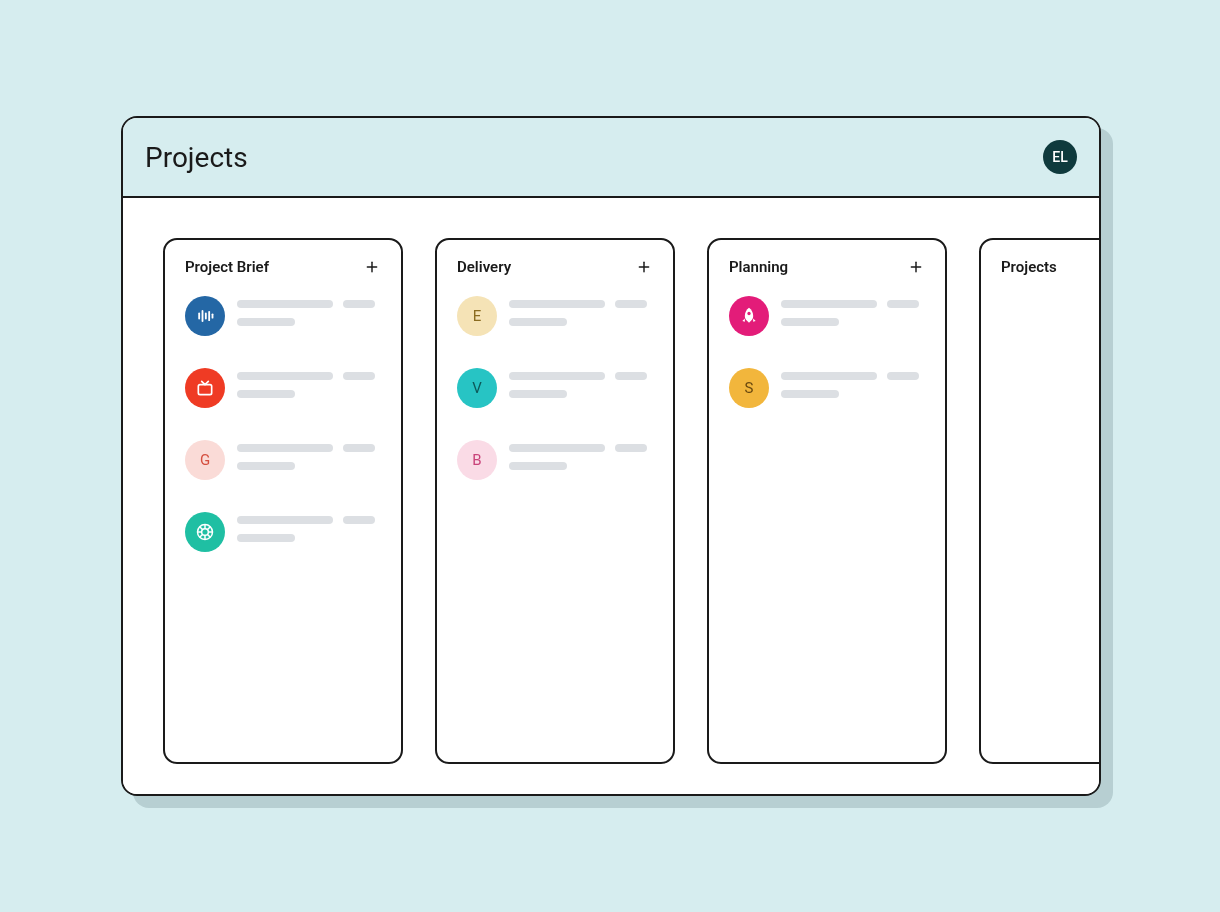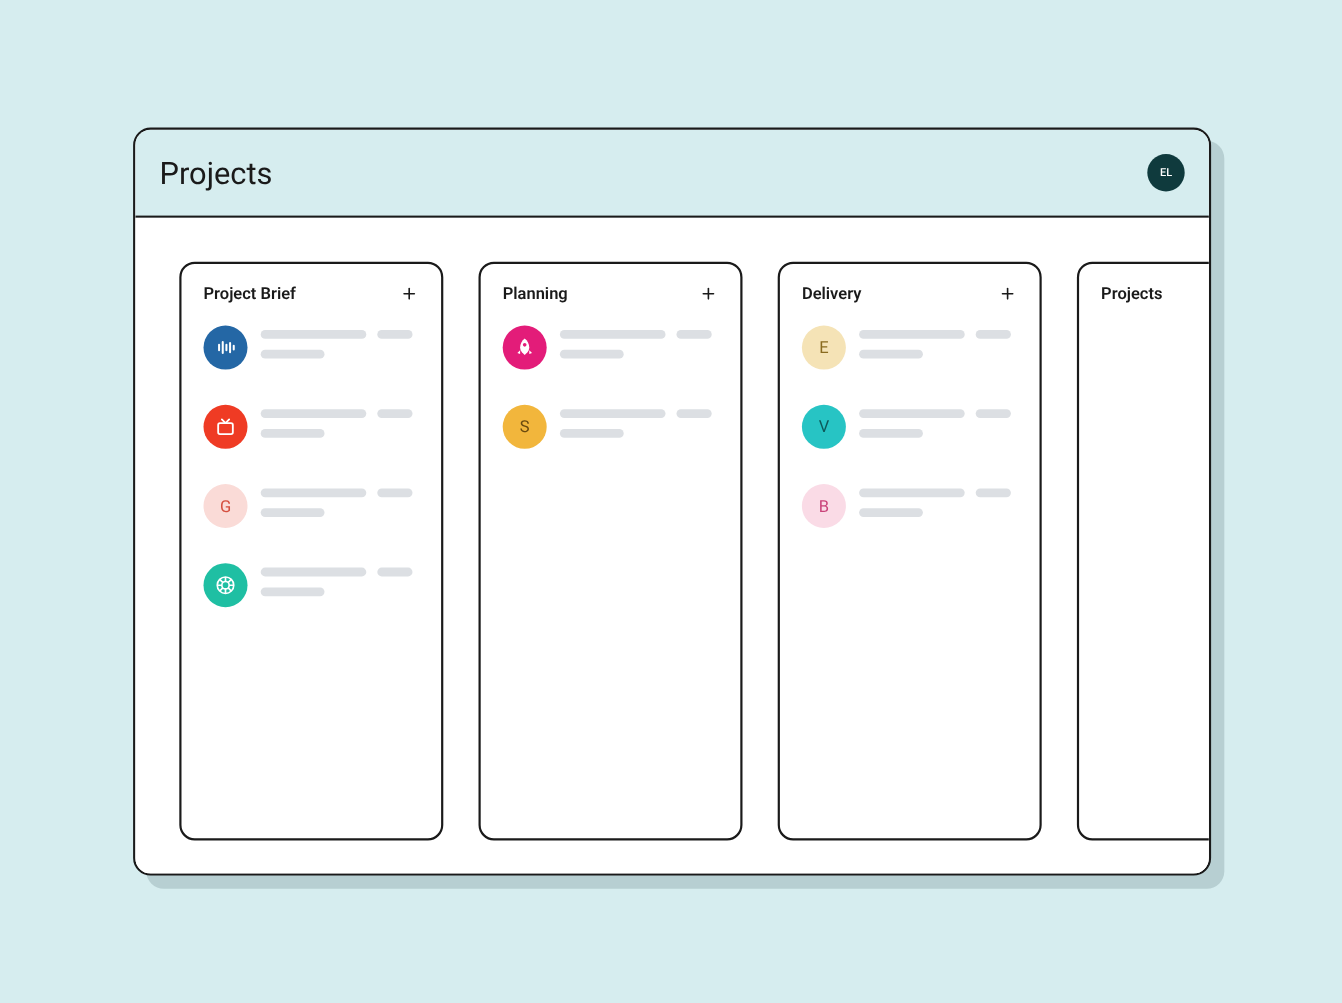--- a/index.html
+++ b/index.html
@@ -50,21 +50,21 @@
   }
   .avatar {
     width: 34px;
     height: 34px;
     border-radius: 50%;
     background: #0f3a3d;
     color: #ffffff;
     display: flex;
     align-items: center;
     justify-content: center;
-    font-size: 10px;
+    font-size: 14px;
     font-weight: 500;
   }
   .board-area {
     flex: 1;
     background: #ffffff;
     padding: 40px 0 30px 40px;
     display: flex;
     gap: 32px;
     overflow: hidden;
   }
@@ -220,20 +220,65 @@
                 <div class="skel long"></div>
                 <div class="skel short"></div>
               </div>
               <div class="skel mid"></div>
             </div>
           </div>
         </div>
       </div>
       <div class="column">
         <div class="col-header">
+          <div class="col-title">Delivery</div>
+          <div class="add-btn">
+            <span>
+              <svg width="14" height="14" viewBox="0 0 24 24" fill="none" stroke="#1a1a1a" stroke-width="2.5" stroke-linecap="round">
+    <line x1="12" y1="4" x2="12" y2="20"></line>
+                <line x1="4" y1="12" x2="20" y2="12"></line>
+  </svg>
+            </span>
+          </div>
+        </div>
+        <div class="cards">
+          <div class="card">
+            <div class="badge letter" style="background: rgb(245, 227, 182); color: rgb(138, 107, 31);">E</div>
+            <div class="lines">
+              <div class="row1">
+                <div class="skel long"></div>
+                <div class="skel short"></div>
+              </div>
+              <div class="skel mid"></div>
+            </div>
+          </div>
+          <div class="card">
+            <div class="badge letter" style="background: rgb(39, 196, 196); color: rgb(13, 90, 90);">V</div>
+            <div class="lines">
+              <div class="row1">
+                <div class="skel long"></div>
+                <div class="skel short"></div>
+              </div>
+              <div class="skel mid"></div>
+            </div>
+          </div>
+          <div class="card">
+            <div class="badge letter" style="background: rgb(250, 219, 230); color: rgb(201, 67, 122);">B</div>
+            <div class="lines">
+              <div class="row1">
+                <div class="skel long"></div>
+                <div class="skel short"></div>
+              </div>
+              <div class="skel mid"></div>
+            </div>
+          </div>
+        </div>
+      </div>
+      <div class="column">
+        <div class="col-header">
           <div class="col-title">Planning</div>
           <div class="add-btn">
             <span>
               <svg width="14" height="14" viewBox="0 0 24 24" fill="none" stroke="#1a1a1a" stroke-width="2.5" stroke-linecap="round">
     <line x1="12" y1="4" x2="12" y2="20"></line>
                 <line x1="4" y1="12" x2="20" y2="12"></line>
   </svg>
             </span>
           </div>
         </div>
@@ -261,63 +306,18 @@
                 <div class="skel long"></div>
                 <div class="skel short"></div>
               </div>
               <div class="skel mid"></div>
             </div>
           </div>
         </div>
       </div>
       <div class="column">
         <div class="col-header">
-          <div class="col-title">Delivery</div>
-          <div class="add-btn">
-            <span>
-              <svg width="14" height="14" viewBox="0 0 24 24" fill="none" stroke="#1a1a1a" stroke-width="2.5" stroke-linecap="round">
-    <line x1="12" y1="4" x2="12" y2="20"></line>
-                <line x1="4" y1="12" x2="20" y2="12"></line>
-  </svg>
-            </span>
-          </div>
-        </div>
-        <div class="cards">
-          <div class="card">
-            <div class="badge letter" style="background: rgb(245, 227, 182); color: rgb(138, 107, 31);">E</div>
-            <div class="lines">
-              <div class="row1">
-                <div class="skel long"></div>
-                <div class="skel short"></div>
-              </div>
-              <div class="skel mid"></div>
-            </div>
-          </div>
-          <div class="card">
-            <div class="badge letter" style="background: rgb(39, 196, 196); color: rgb(13, 90, 90);">V</div>
-            <div class="lines">
-              <div class="row1">
-                <div class="skel long"></div>
-                <div class="skel short"></div>
-              </div>
-              <div class="skel mid"></div>
-            </div>
-          </div>
-          <div class="card">
-            <div class="badge letter" style="background: rgb(250, 219, 230); color: rgb(201, 67, 122);">B</div>
-            <div class="lines">
-              <div class="row1">
-                <div class="skel long"></div>
-                <div class="skel short"></div>
-              </div>
-              <div class="skel mid"></div>
-            </div>
-          </div>
-        </div>
-      </div>
-      <div class="column">
-        <div class="col-header">
           <div class="col-title">Projects</div>
         </div>
         <div class="cards"></div>
       </div>
     </div>
 </div>
 
 </body></html>

